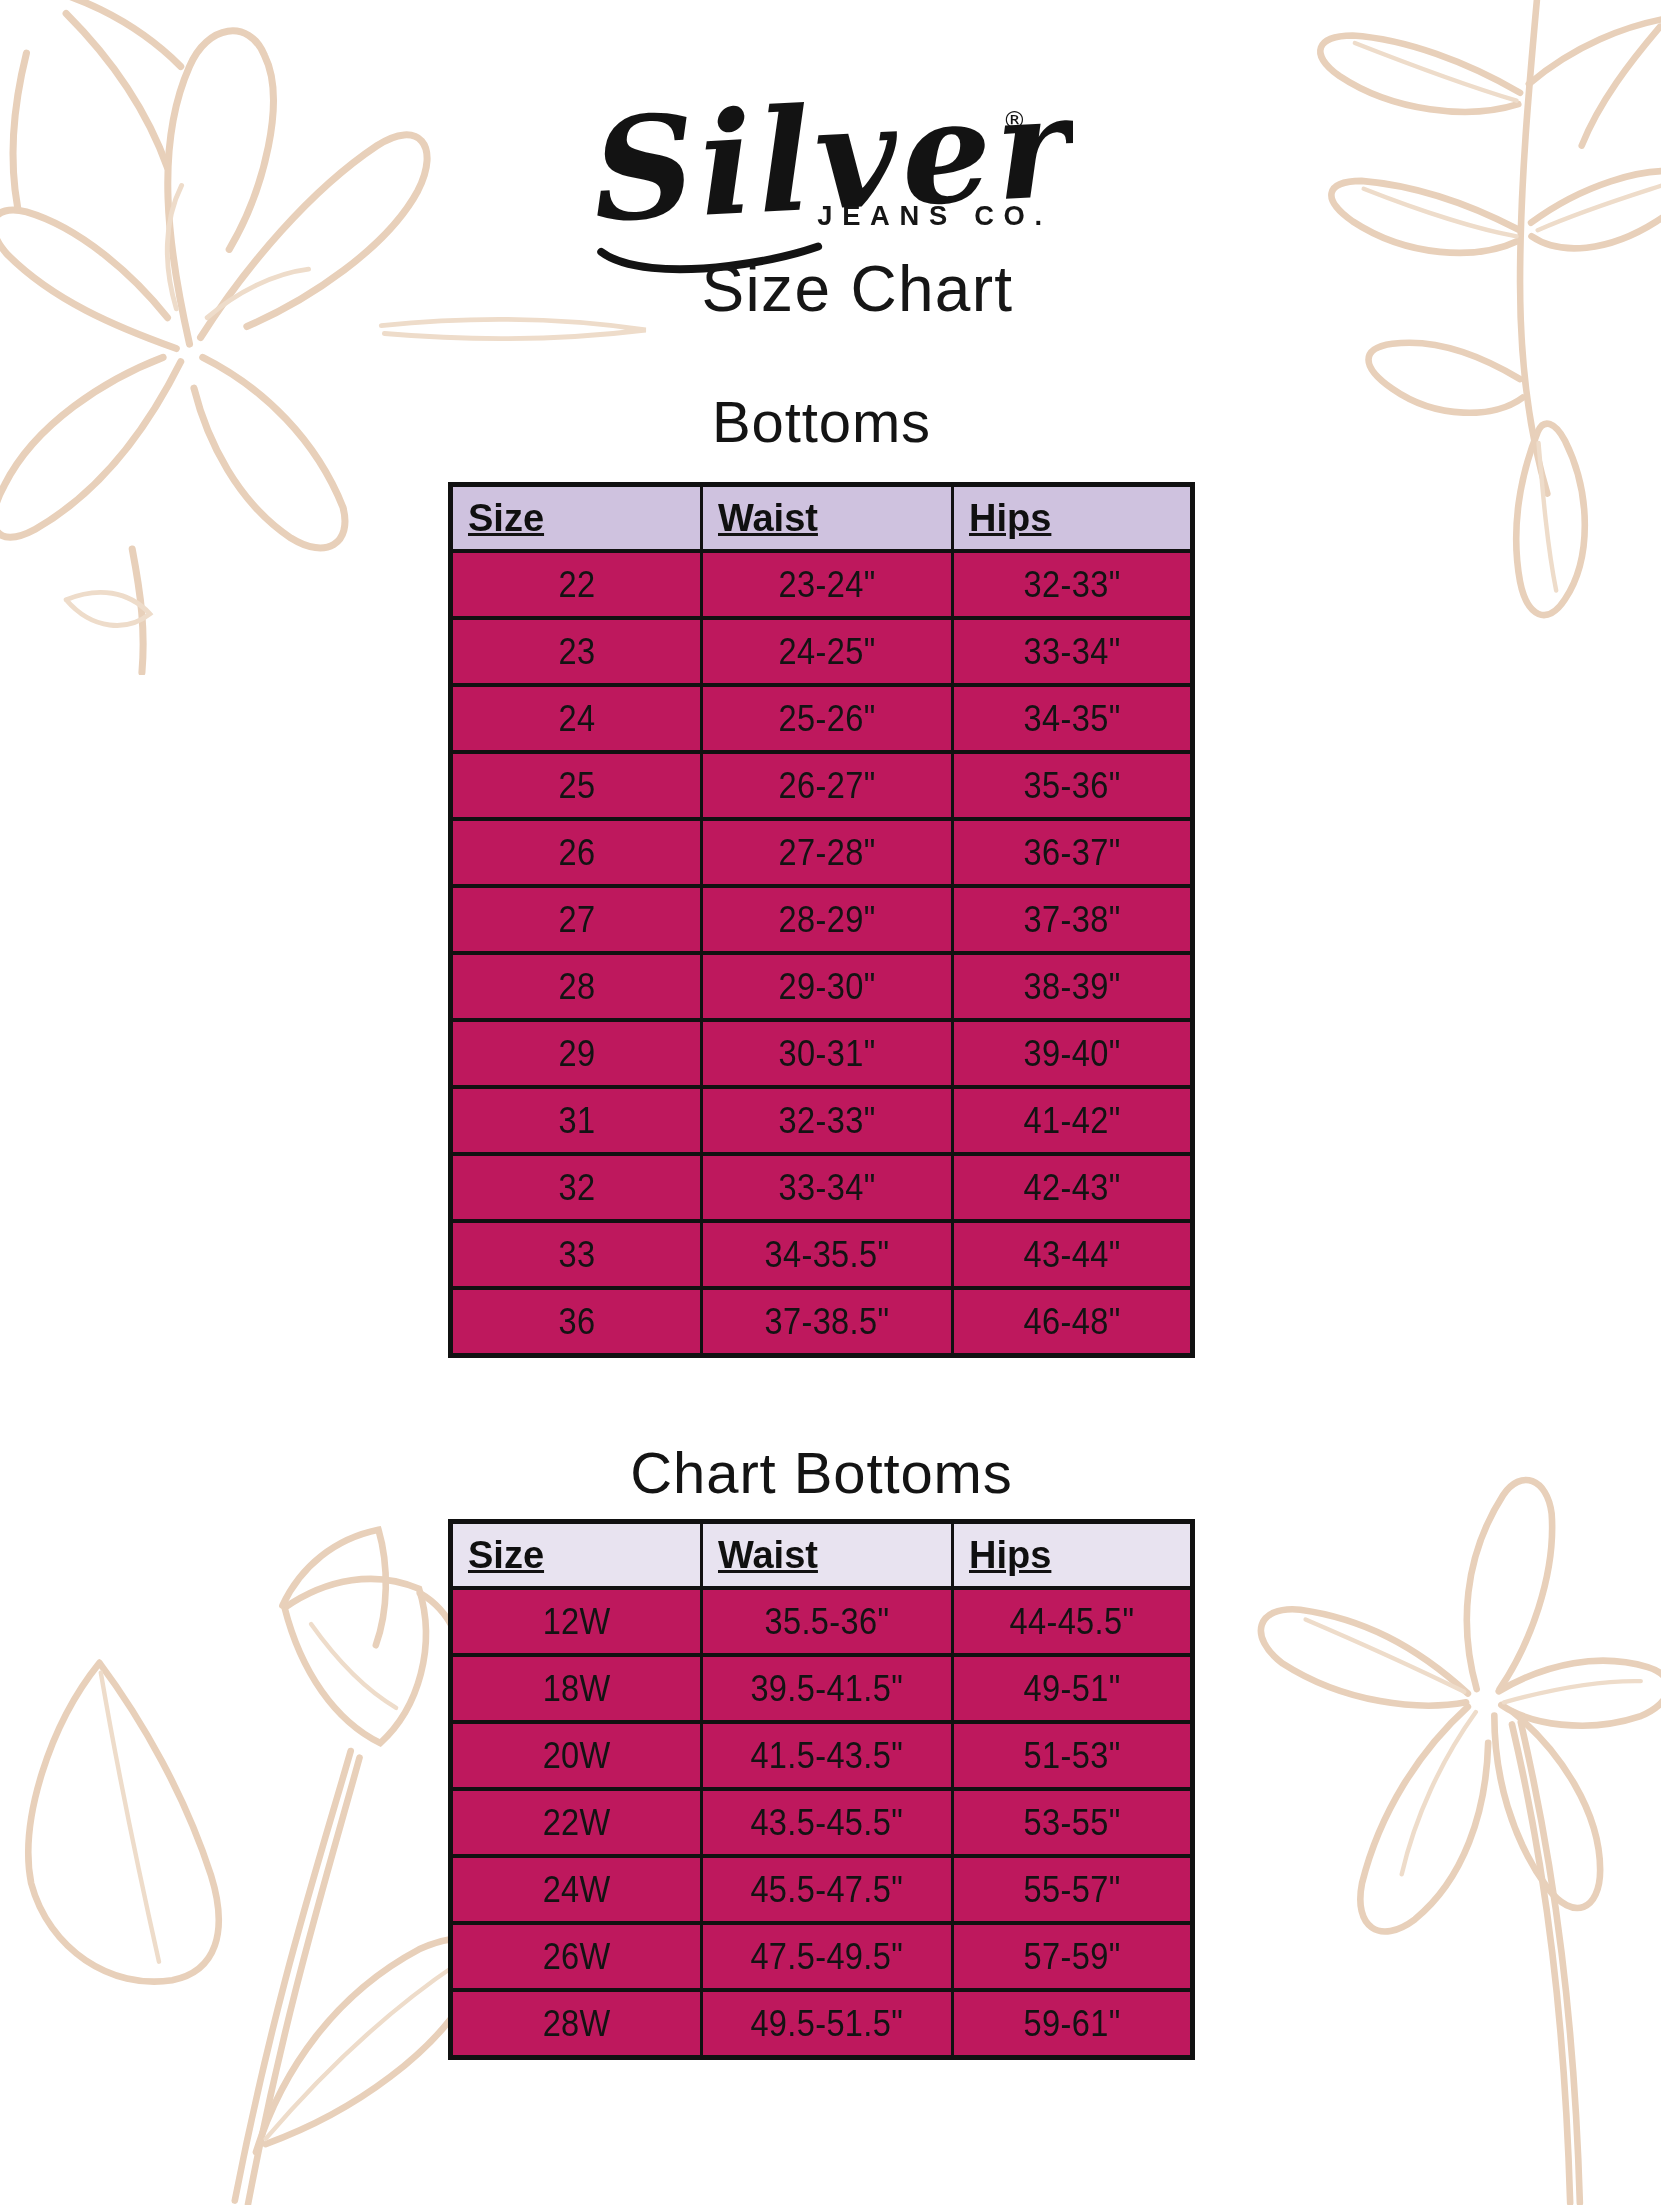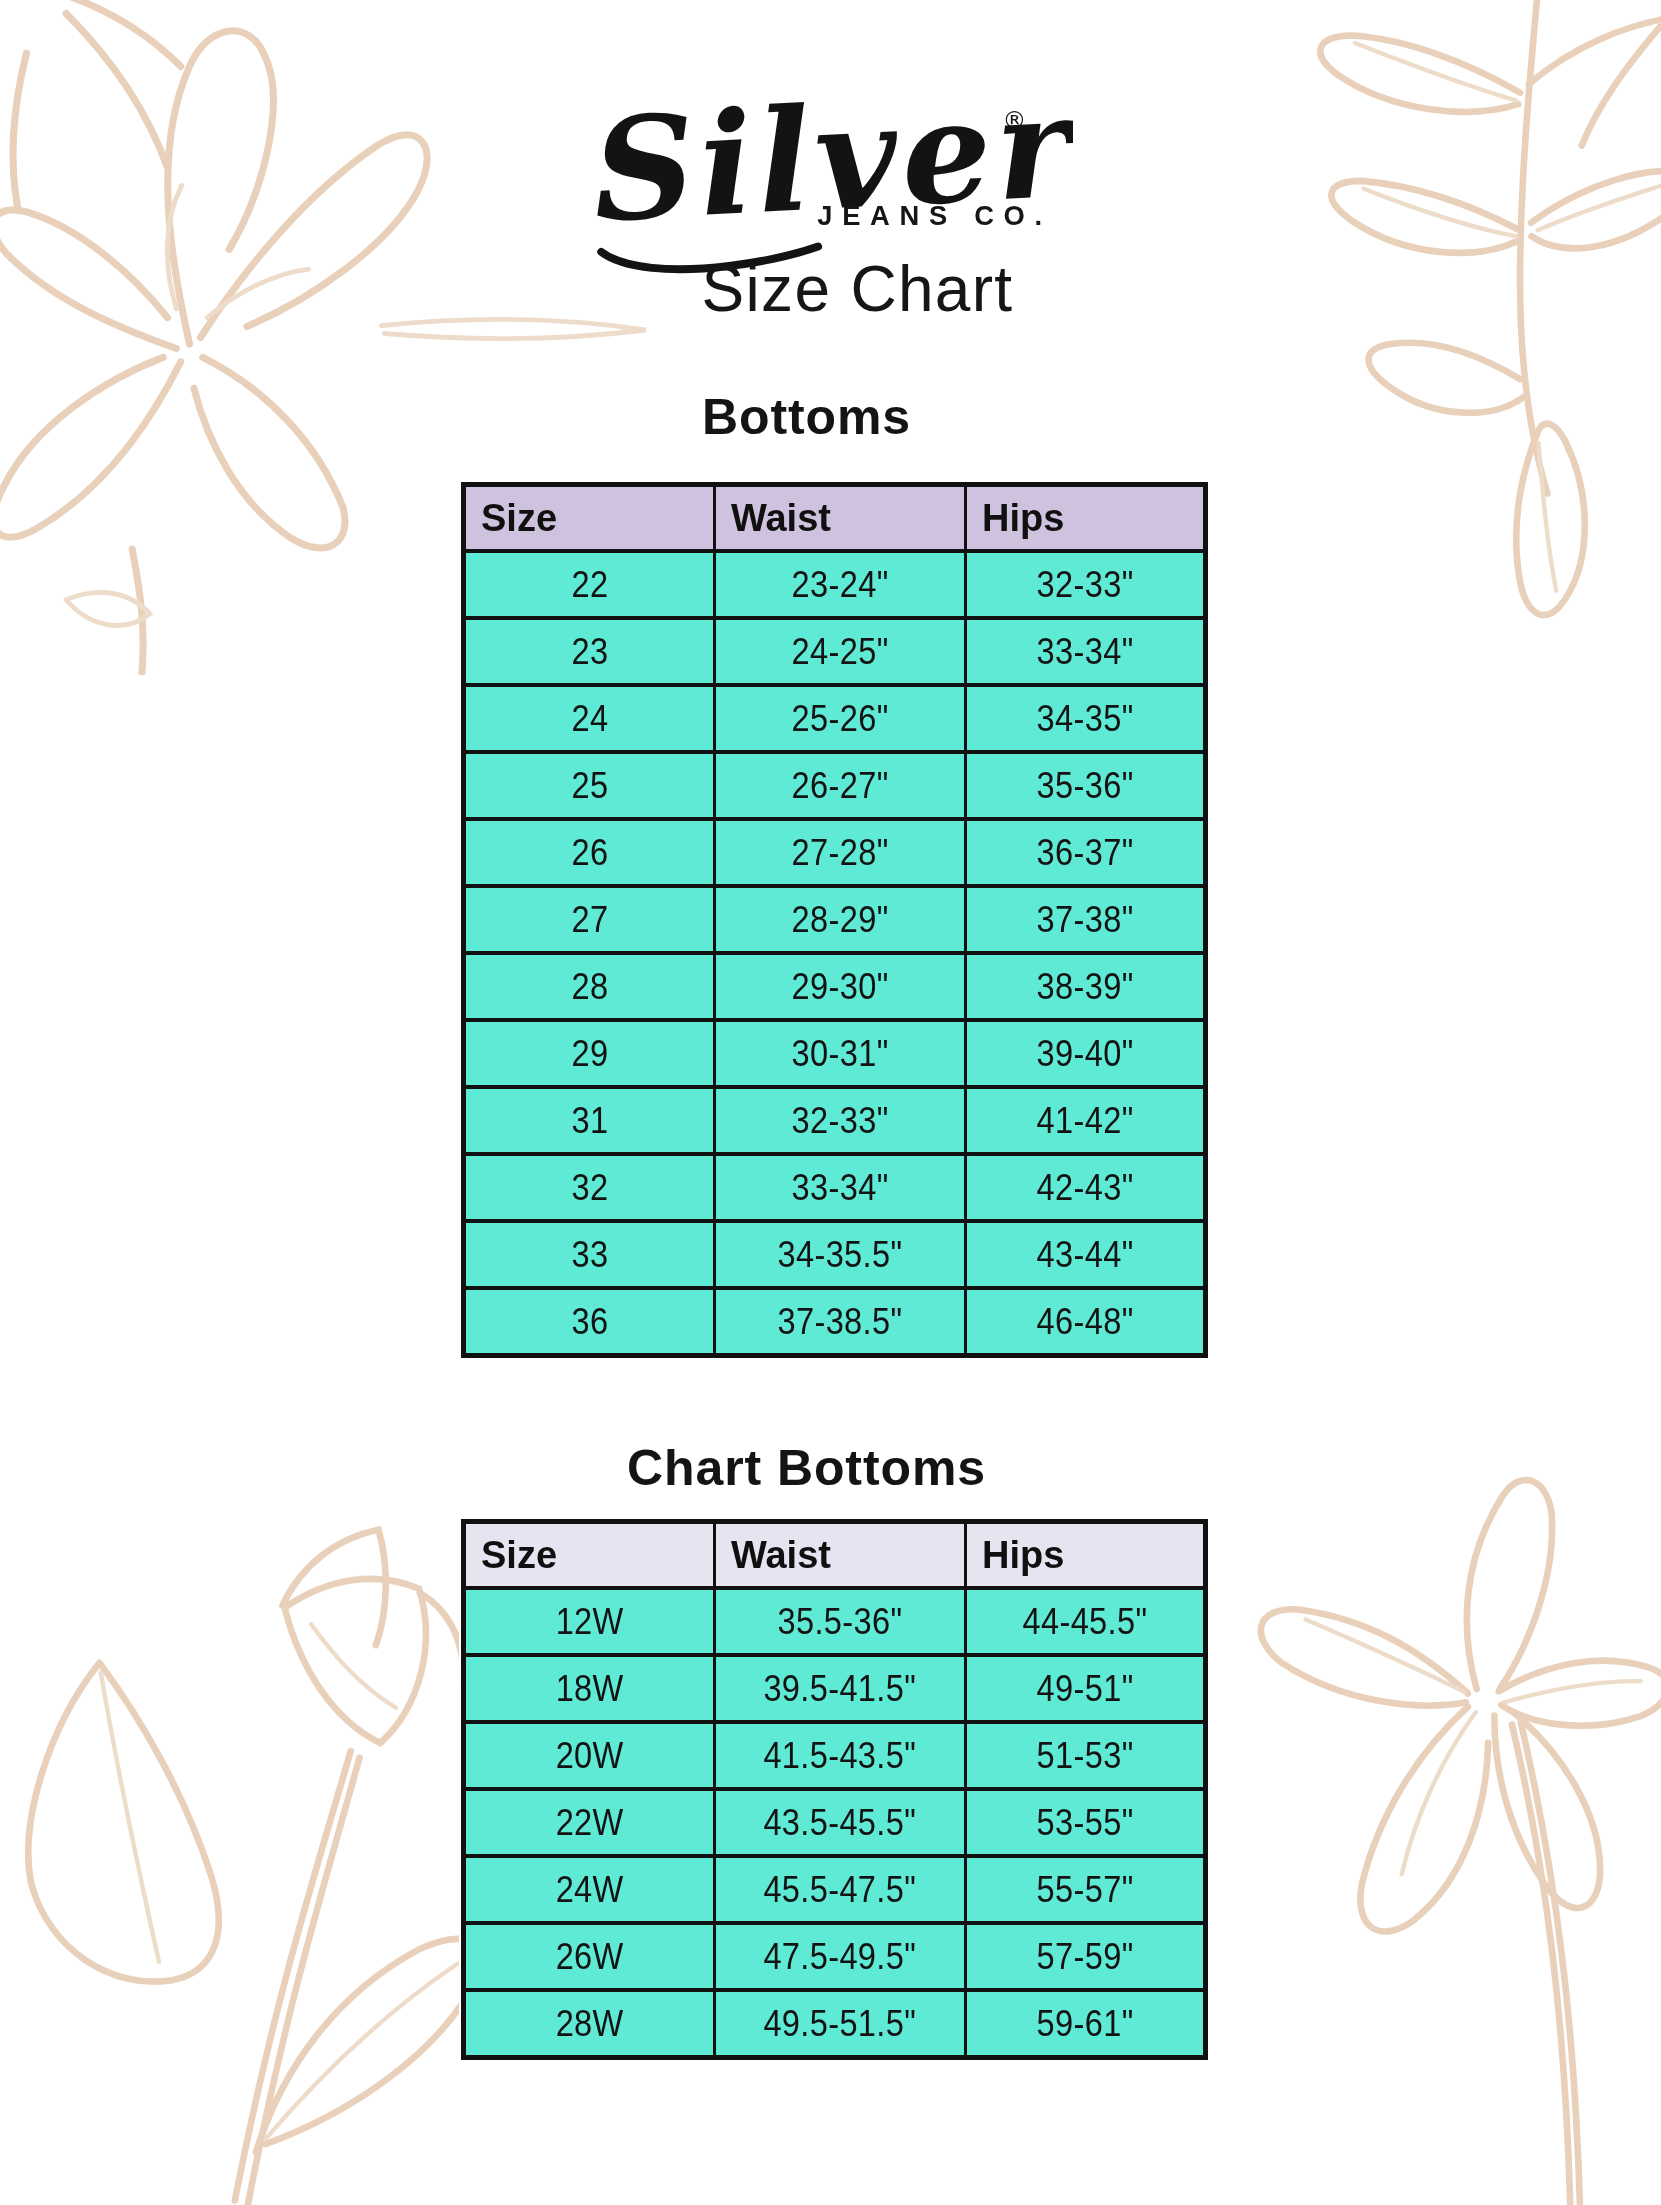--- a/index.html
+++ b/index.html
@@ -23,36 +23,37 @@
     top:252px;
     font-size:64px;
     font-weight:400;
     letter-spacing:1.3px;
     color:#161616;
     margin-left:27px;
   }
 
   
   .section-title{
-    position:absolute;left:436px;width:741px;
+    position:absolute;left:451px;width:741px;
     text-align:center;
-    font-size:50px;font-weight:700;
+    font-size:58px;font-weight:400;
     letter-spacing:0.9px;
     color:#141414;
   }
   #title-bottoms{top:388px;}
   #title-curvy{top:1439px;}
 
   
   table.size-table{
-    position:absolute;left:461px;width:741px;
+    position:absolute;left:448px;width:741px;
     border-collapse:collapse;
     table-layout:fixed;
-    background:#5eead4;
+    background:#be185d;
     border:5.3px solid #111111;
+    text-decoration:underline;
   }
   #table-bottoms{top:482px;}
   #table-curvy{top:1519px;}
   .size-table th,.size-table td{
     border:3.1px solid #111111;
     border-top-width:4px;border-bottom-width:4px;
     overflow:hidden;
   }
   .size-table th{
     height:62px;

